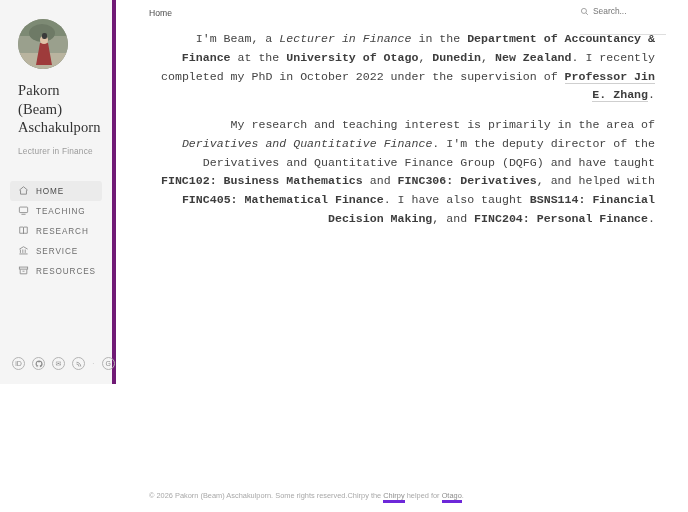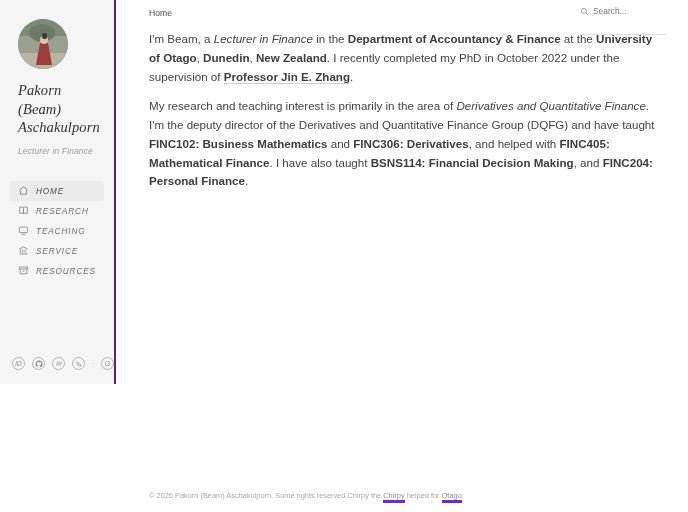--- a/index.html
+++ b/index.html
@@ -16,24 +16,23 @@
     position: relative;
     width: 688px;
     height: 512px;
     display: flex;
   }
   
   .sidebar {
     width: 116px;
     height: 384px;
     background: #f5f5f5;
-    border-right: 2px solid #701a75;
+    border-right: 4px solid #701a75;
     position: relative;
     flex: 0 0 116px;
-    font-style: italic;
   }
   .avatar {
     width: 50px;
     height: 50px;
     border-radius: 50%;
     margin: 19px 0 0 18px;
     overflow: hidden;
     position: relative;
     background: #8a8f7e;
   }
@@ -156,25 +155,25 @@
     color: #9c9c9c;
     width: 100%;
     padding: 0;
   }
   .content {
     padding: 0 33px 0 33px;
     margin-top: 2px;
   }
   .content p {
     margin: 0 0 11px 0;
-    font-family: Liberation Sans, sans-serif;
+    font-family: Liberation Mono, monospace;
     font-size: 11.6px;
     line-height: 1.62;
     color: #444444;
-    text-align: left;
+    text-align: right;
   }
   .content em { font-style: italic; }
   .content b { font-weight: bold; color: #3d3d3d; }
   .content a {
     color: #3d3d3d;
     text-decoration: none;
     border-bottom: 1px solid #cfcfcf;
     font-weight: bold;
   }
   
@@ -231,34 +230,34 @@
           <svg width="11" height="11" viewBox="0 0 16 16" fill="none" stroke="currentColor" stroke-width="1.4">
             <path d="M2 7.5 L8 2.5 L14 7.5"></path>
               <path d="M3.7 7.5 V13.3 H12.3 V7.5"></path>
           </svg>
         </span>
         <span class="nlabel">HOME</span>
       </li>
       <li>
         <span class="nicon">
           <svg width="11" height="11" viewBox="0 0 16 16" fill="none" stroke="currentColor" stroke-width="1.3">
+            <rect x="2" y="3" width="12" height="8" rx="1"></rect>
+              <path d="M5 13.5 h6"></path>
+          </svg>
+        </span>
+        <span class="nlabel">TEACHING</span>
+      </li>
+      <li>
+        <span class="nicon">
+          <svg width="11" height="11" viewBox="0 0 16 16" fill="none" stroke="currentColor" stroke-width="1.3">
             <path d="M2.5 3 H7 a1 1 0 0 1 1 1 v9 a1 1 0 0 0 -1 -1 H2.5 Z"></path>
             <path d="M13.5 3 H9 a1 1 0 0 0 -1 1 v9 a1 1 0 0 1 1 -1 h4.5 Z"></path>
           </svg>
         </span>
         <span class="nlabel">RESEARCH</span>
-      </li>
-      <li>
-        <span class="nicon">
-          <svg width="11" height="11" viewBox="0 0 16 16" fill="none" stroke="currentColor" stroke-width="1.3">
-            <rect x="2" y="3" width="12" height="8" rx="1"></rect>
-              <path d="M5 13.5 h6"></path>
-          </svg>
-        </span>
-        <span class="nlabel">TEACHING</span>
       </li>
       <li>
         <span class="nicon">
           <svg width="11" height="11" viewBox="0 0 16 16" fill="none" stroke="currentColor" stroke-width="1.3">
             <path d="M2 6 L8 2.5 L14 6"></path>
               <path d="M3.5 6.5 v5"></path>
               <path d="M7 6.5 v5"></path>
               <path d="M10.5 6.5 v5"></path>
             <path d="M2 13 h12"></path>
           </svg>

